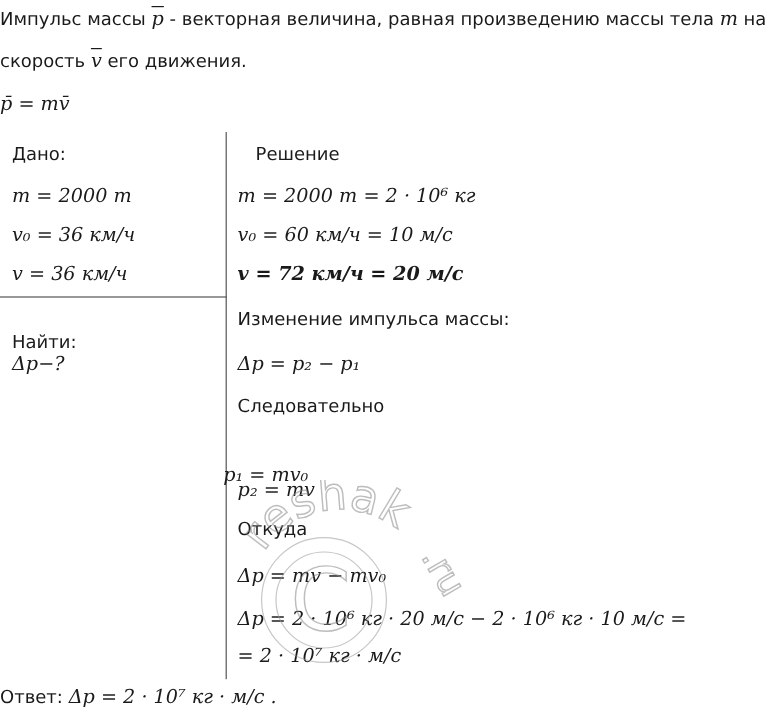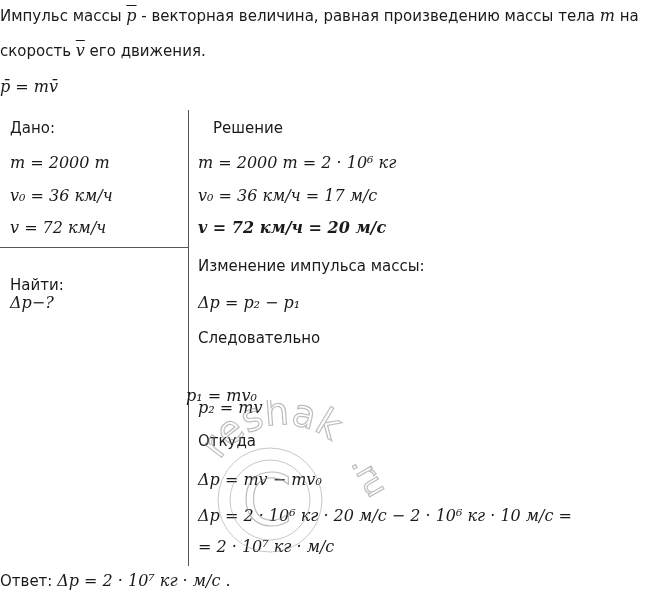--- a/index.html
+++ b/index.html
@@ -30,28 +30,28 @@
 <div class="txt math" style="left:0; top:77px;">
   <i>p̄ = mv̄</i>
 </div>
 
 <div class="vline"></div>
 <div class="hline"></div>
 
 <div class="txt" style="left:10px; top:118px;">Дано:</div>
 <div class="txt math" style="left:10px; top:153px;"><i>m = 2000 т</i></div>
 <div class="txt math" style="left:10px; top:186px;"><i>v₀ = 36 км/ч</i></div>
-<div class="txt math" style="left:10px; top:218px;"><i>v = 72 км/ч</i></div>
+<div class="txt math" style="left:10px; top:218px;"><i>v = 36 км/ч</i></div>
 
 <div class="txt" style="left:10px; top:256px;margin-top:19px;">Найти:</div>
 <div class="txt math" style="left:10px; top:293px;"><i>Δp−?</i></div>
 
 <div class="txt" style="left:213px; top:118px;">Решение</div>
 <div class="txt math" style="left:198px; top:153px;"><i>m = 2000 т = 2 · 10⁶ кг</i></div>
-<div class="txt math" style="left:198px; top:186px;"><i>v₀ = 36 км/ч = 17 м/с</i></div>
+<div class="txt math" style="left:198px; top:186px;"><i>v₀ = 60 км/ч = 10 м/с</i></div>
 <div class="txt math" style="left:198px; top:218px;font-weight:bold;"><i>v = 72 км/ч = 20 м/с</i></div>
 
 <div class="txt" style="left:198px; top:256px;">Изменение импульса массы:</div>
 <div class="txt math" style="left:198px; top:293px;text-align:center;"><i>Δp = p₂ − p₁</i></div>
 
 <div class="txt" style="left:198px; top:328px;">Следовательно</div>
 <div class="txt math" style="left:186px; top:368px;margin-top:18px;"><i>p₁ = mv₀</i></div>
 <div class="txt math" style="left:198px; top:398px;"><i>p₂ = mv</i></div>
 
 <div class="txt" style="left:198px; top:431px;">Откуда</div>

